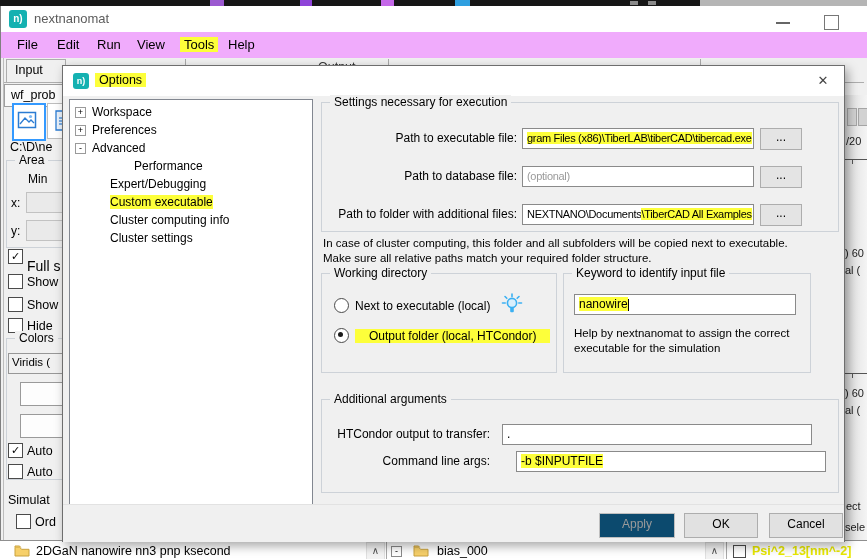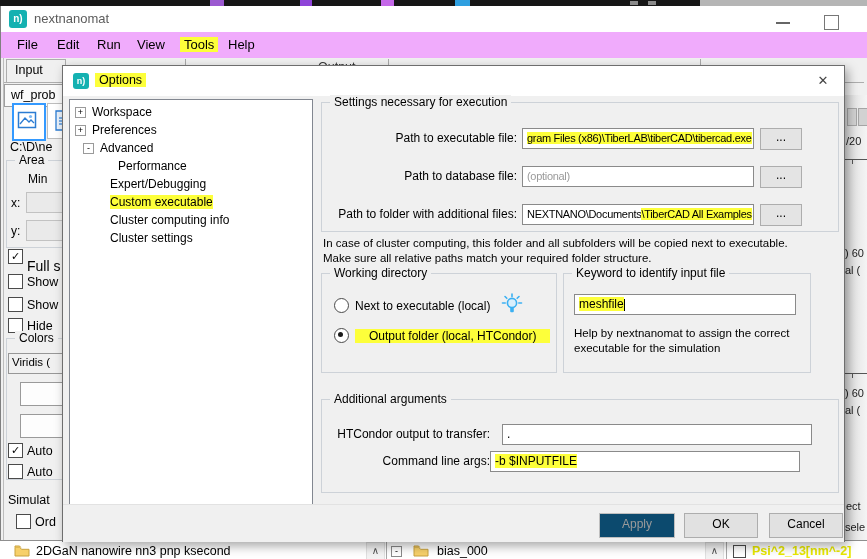--- a/index.html
+++ b/index.html
@@ -182,24 +182,24 @@
     <span class="a" style="left:745px;top:4px;width:30px;height:22px;text-align:center;font-size:13px;color:#444;line-height:22px">✕</span>
   </div>
 
   <div class="a" style="left:6px;top:33px;width:244px;height:407px;background:#fff;border:1px solid #828790;padding-top:3px;box-sizing:border-box">
     <div class="tree-row" style="padding-left:5px">
       <span class="exp">+</span><span>Workspace</span>
     </div>
     <div class="tree-row" style="padding-left:5px">
       <span class="exp">+</span><span>Preferences</span>
     </div>
-    <div class="tree-row" style="padding-left:13px">
+    <div class="tree-row" style="padding-left:5px">
       <span class="exp">-</span><span>Advanced</span>
     </div>
-    <div class="tree-row" style="padding-left:48px">
+    <div class="tree-row" style="padding-left:64px">
       <span>Performance</span>
     </div>
     <div class="tree-row" style="padding-left:40px">
       <span>Expert/Debugging</span>
     </div>
     <div class="tree-row" style="padding-left:40px">
       <span class="hl">Custom executable</span>
     </div>
     <div class="tree-row" style="padding-left:40px">
       <span>Cluster computing info</span>
@@ -253,36 +253,36 @@
         <rect x="10.2" y="15.6" width="3.6" height="4.6" rx="1" fill="#3bb0f2"></rect>
       </svg>
     </span>
     <span class="radio sel" style="left:12px;top:54px"></span>
     <span class="a nowrap hl" style="left:33px;top:55px;padding:0 14px">Output folder (local, HTCondor)</span>
   </div>
 
   <div class="gb" style="left:500px;top:207px;width:246px;height:98px">
     <span class="gl">Keyword to identify input file</span>
     <div class="tb" style="left:10px;top:20px;width:212px;height:15px;font-size:12px;letter-spacing:0">
-      <span class="hl">meshfile</span><span style="display:inline-block;width:1px;height:12px;background:#000;vertical-align:middle"></span>
+      <span class="hl">nanowire</span><span style="display:inline-block;width:1px;height:12px;background:#000;vertical-align:middle"></span>
     </div>
     <div class="a" style="left:10px;top:52px;width:232px;font-size:11.5px;line-height:15px">
       <span class="nowrap" style="display:block">Help by nextnanomat to assign the correct</span>
       <span class="nowrap" style="display:block">executable for the simulation</span>
     </div>
   </div>
 
   <div class="gb" style="left:258px;top:333px;width:516px;height:92px">
     <span class="gl">Additional arguments</span>
     <div class="flabel" style="left:-12px;top:27px;width:180px">HTCondor output to transfer:</div>
     <div class="tb" style="left:180px;top:24px;width:300px;height:15px;font-size:12px;letter-spacing:0">
       <span>.</span>
     </div>
     <div class="flabel" style="left:-12px;top:54px;width:180px">Command line args:</div>
-    <div class="tb" style="left:168px;top:51px;width:300px;height:15px;font-size:12px;letter-spacing:0">
+    <div class="tb" style="left:194px;top:51px;width:300px;height:15px;font-size:12px;letter-spacing:0">
       <span class="hl">-b $INPUTFILE</span>
     </div>
   </div>
 
   <div class="a" style="left:0;top:438px;width:781px;height:37px;background:#f0f0f0;border-top:1px solid #e2e2e2">
     <div class="btn disabled" style="left:536px;top:8px;width:74px;height:23px">Apply</div>
     <div class="btn" style="left:621px;top:8px;width:72px;height:23px">OK</div>
     <div class="btn" style="left:706px;top:8px;width:72px;height:23px">Cancel</div>
   </div>
 </div>

